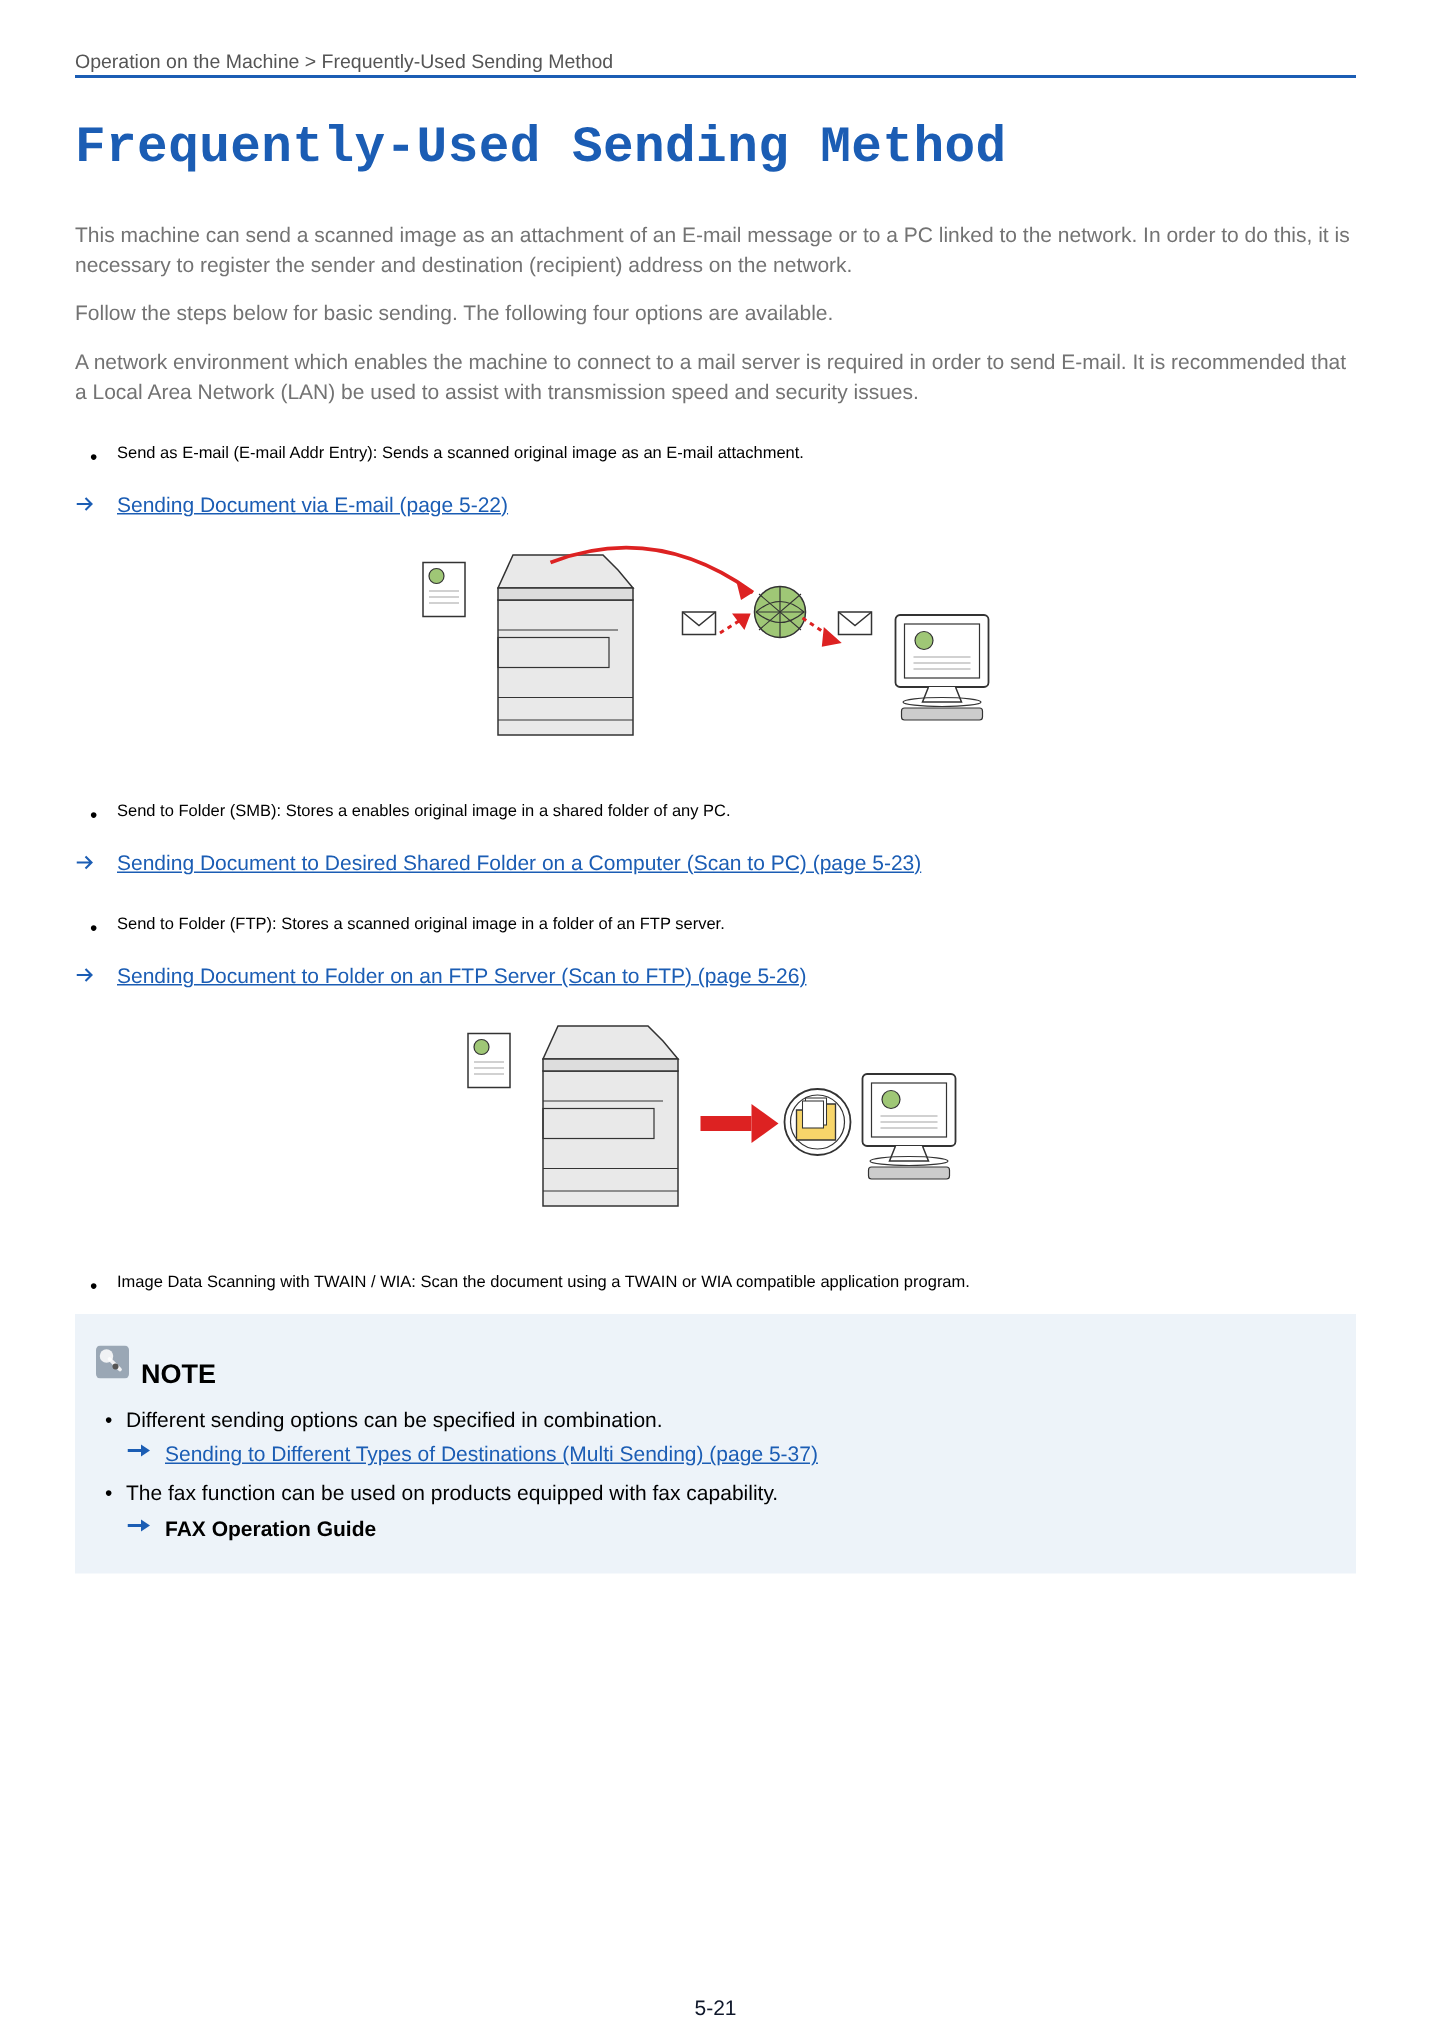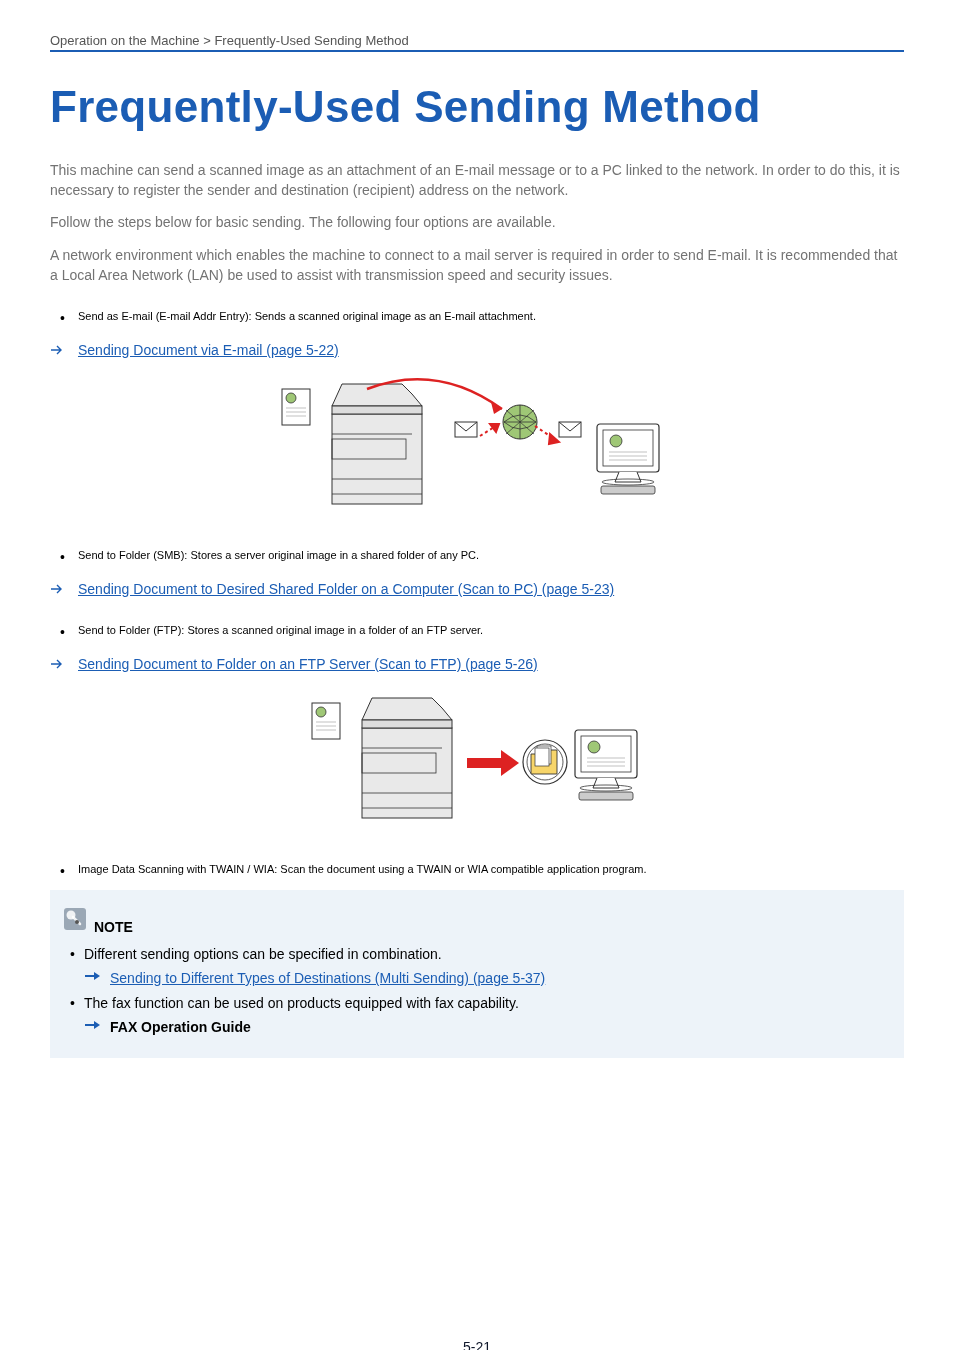--- a/index.html
+++ b/index.html
@@ -16,24 +16,24 @@
     padding: 32px 50px 40px 50px;
   }
   .breadcrumb-row {
     font-size: 13px;
     color: #555;
     padding-bottom: 0;
     border-bottom: 2px solid #1b5db4;
     margin-bottom: 24px;
   }
   h1.main-title {
-    font-family: Liberation Sans, sans-serif;
+    font-family: Liberation Mono, monospace;
     font-weight: 900;
     color: #1b5db4;
-    font-size: 44px;
+    font-size: 34px;
     letter-spacing: 0.3px;
     margin-bottom: 22px;
   }
   p.body-text {
     font-size: 14px;
     color: #737373;
     margin-bottom: 12px;
     line-height: 1.45;
   }
   ul.bullets {
@@ -90,21 +90,21 @@
     gap: 8px;
     margin-bottom: 8px;
   }
   .note-icon {
     width: 22px;
     height: 22px;
     flex: none;
   }
   .note-title {
     font-weight: bold;
-    font-size: 14px;
+    font-size: 18px;
     margin-top: 16px;
   }
   ul.note-bullets {
     list-style: none;
   }
   ul.note-bullets > li {
     position: relative;
     padding-left: 20px;
     font-size: 14px;
     margin-bottom: 4px;
@@ -218,21 +218,21 @@
       <line x1="12" y1="28" x2="50" y2="28" stroke="#999" stroke-width="0.6"></line>
       <line x1="12" y1="32" x2="50" y2="32" stroke="#999" stroke-width="0.6"></line>
       <line x1="12" y1="36" x2="50" y2="36" stroke="#999" stroke-width="0.6"></line>
       <path d="M22 48 L18 58 L44 58 L40 48" fill="#fff" stroke="#333" stroke-width="1"></path>
       <ellipse cx="31" cy="58" rx="26" ry="3" fill="none" stroke="#333" stroke-width="0.8"></ellipse>
       <rect x="4" y="62" width="54" height="8" rx="2" fill="#ccc" stroke="#333" stroke-width="0.8"></rect>
     </g>
   </svg>
 
   <ul class="bullets">
-    <li>Send to Folder (SMB): Stores a server original image in a shared folder of any PC.</li>
+    <li>Send to Folder (SMB): Stores a enables original image in a shared folder of any PC.</li>
   </ul>
   <div class="link-row">
     <span class="link-arrow">
       <svg width="16" height="10" viewBox="0 0 16 10">
           <path d="M0 5 L10 5 M6 1 L10 5 L6 9" stroke="#1b5db4" stroke-width="1.4" fill="none"></path>
         </svg>
     </span>
     <a href="#" class="doc-link">Sending Document to Desired Shared Folder on a Computer (Scan to PC) (page 5-23)</a>
   </div>
 

